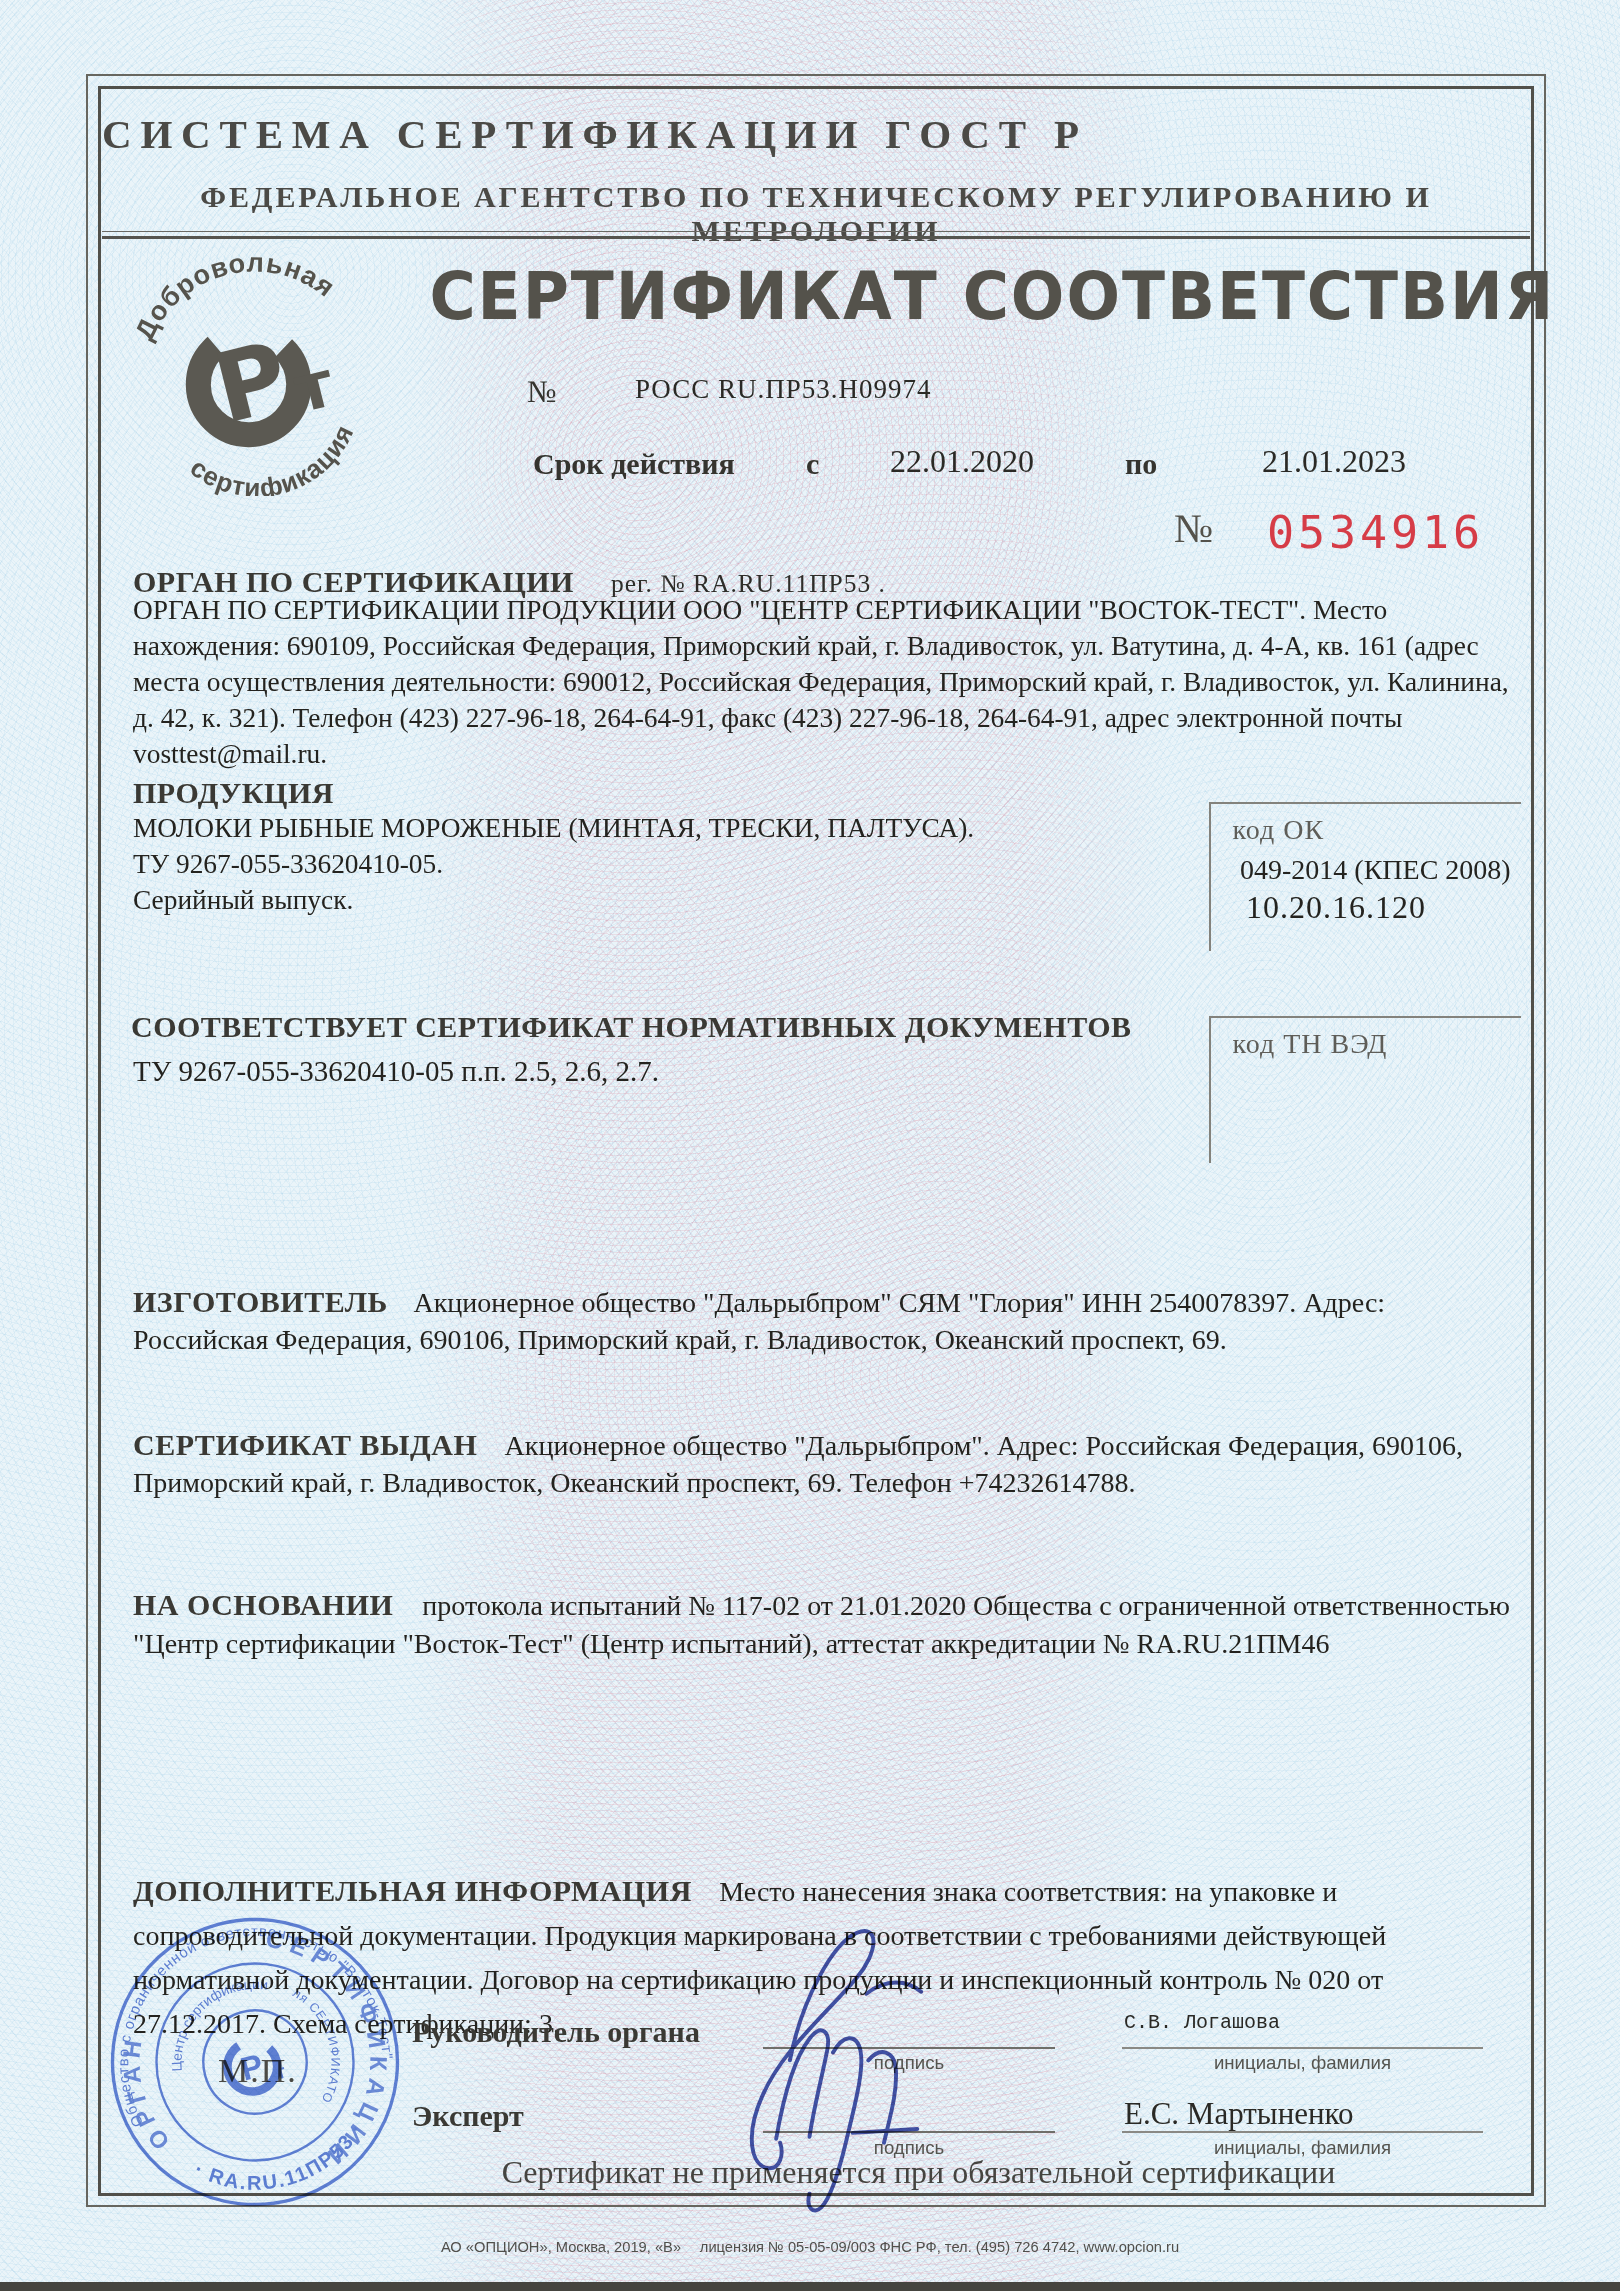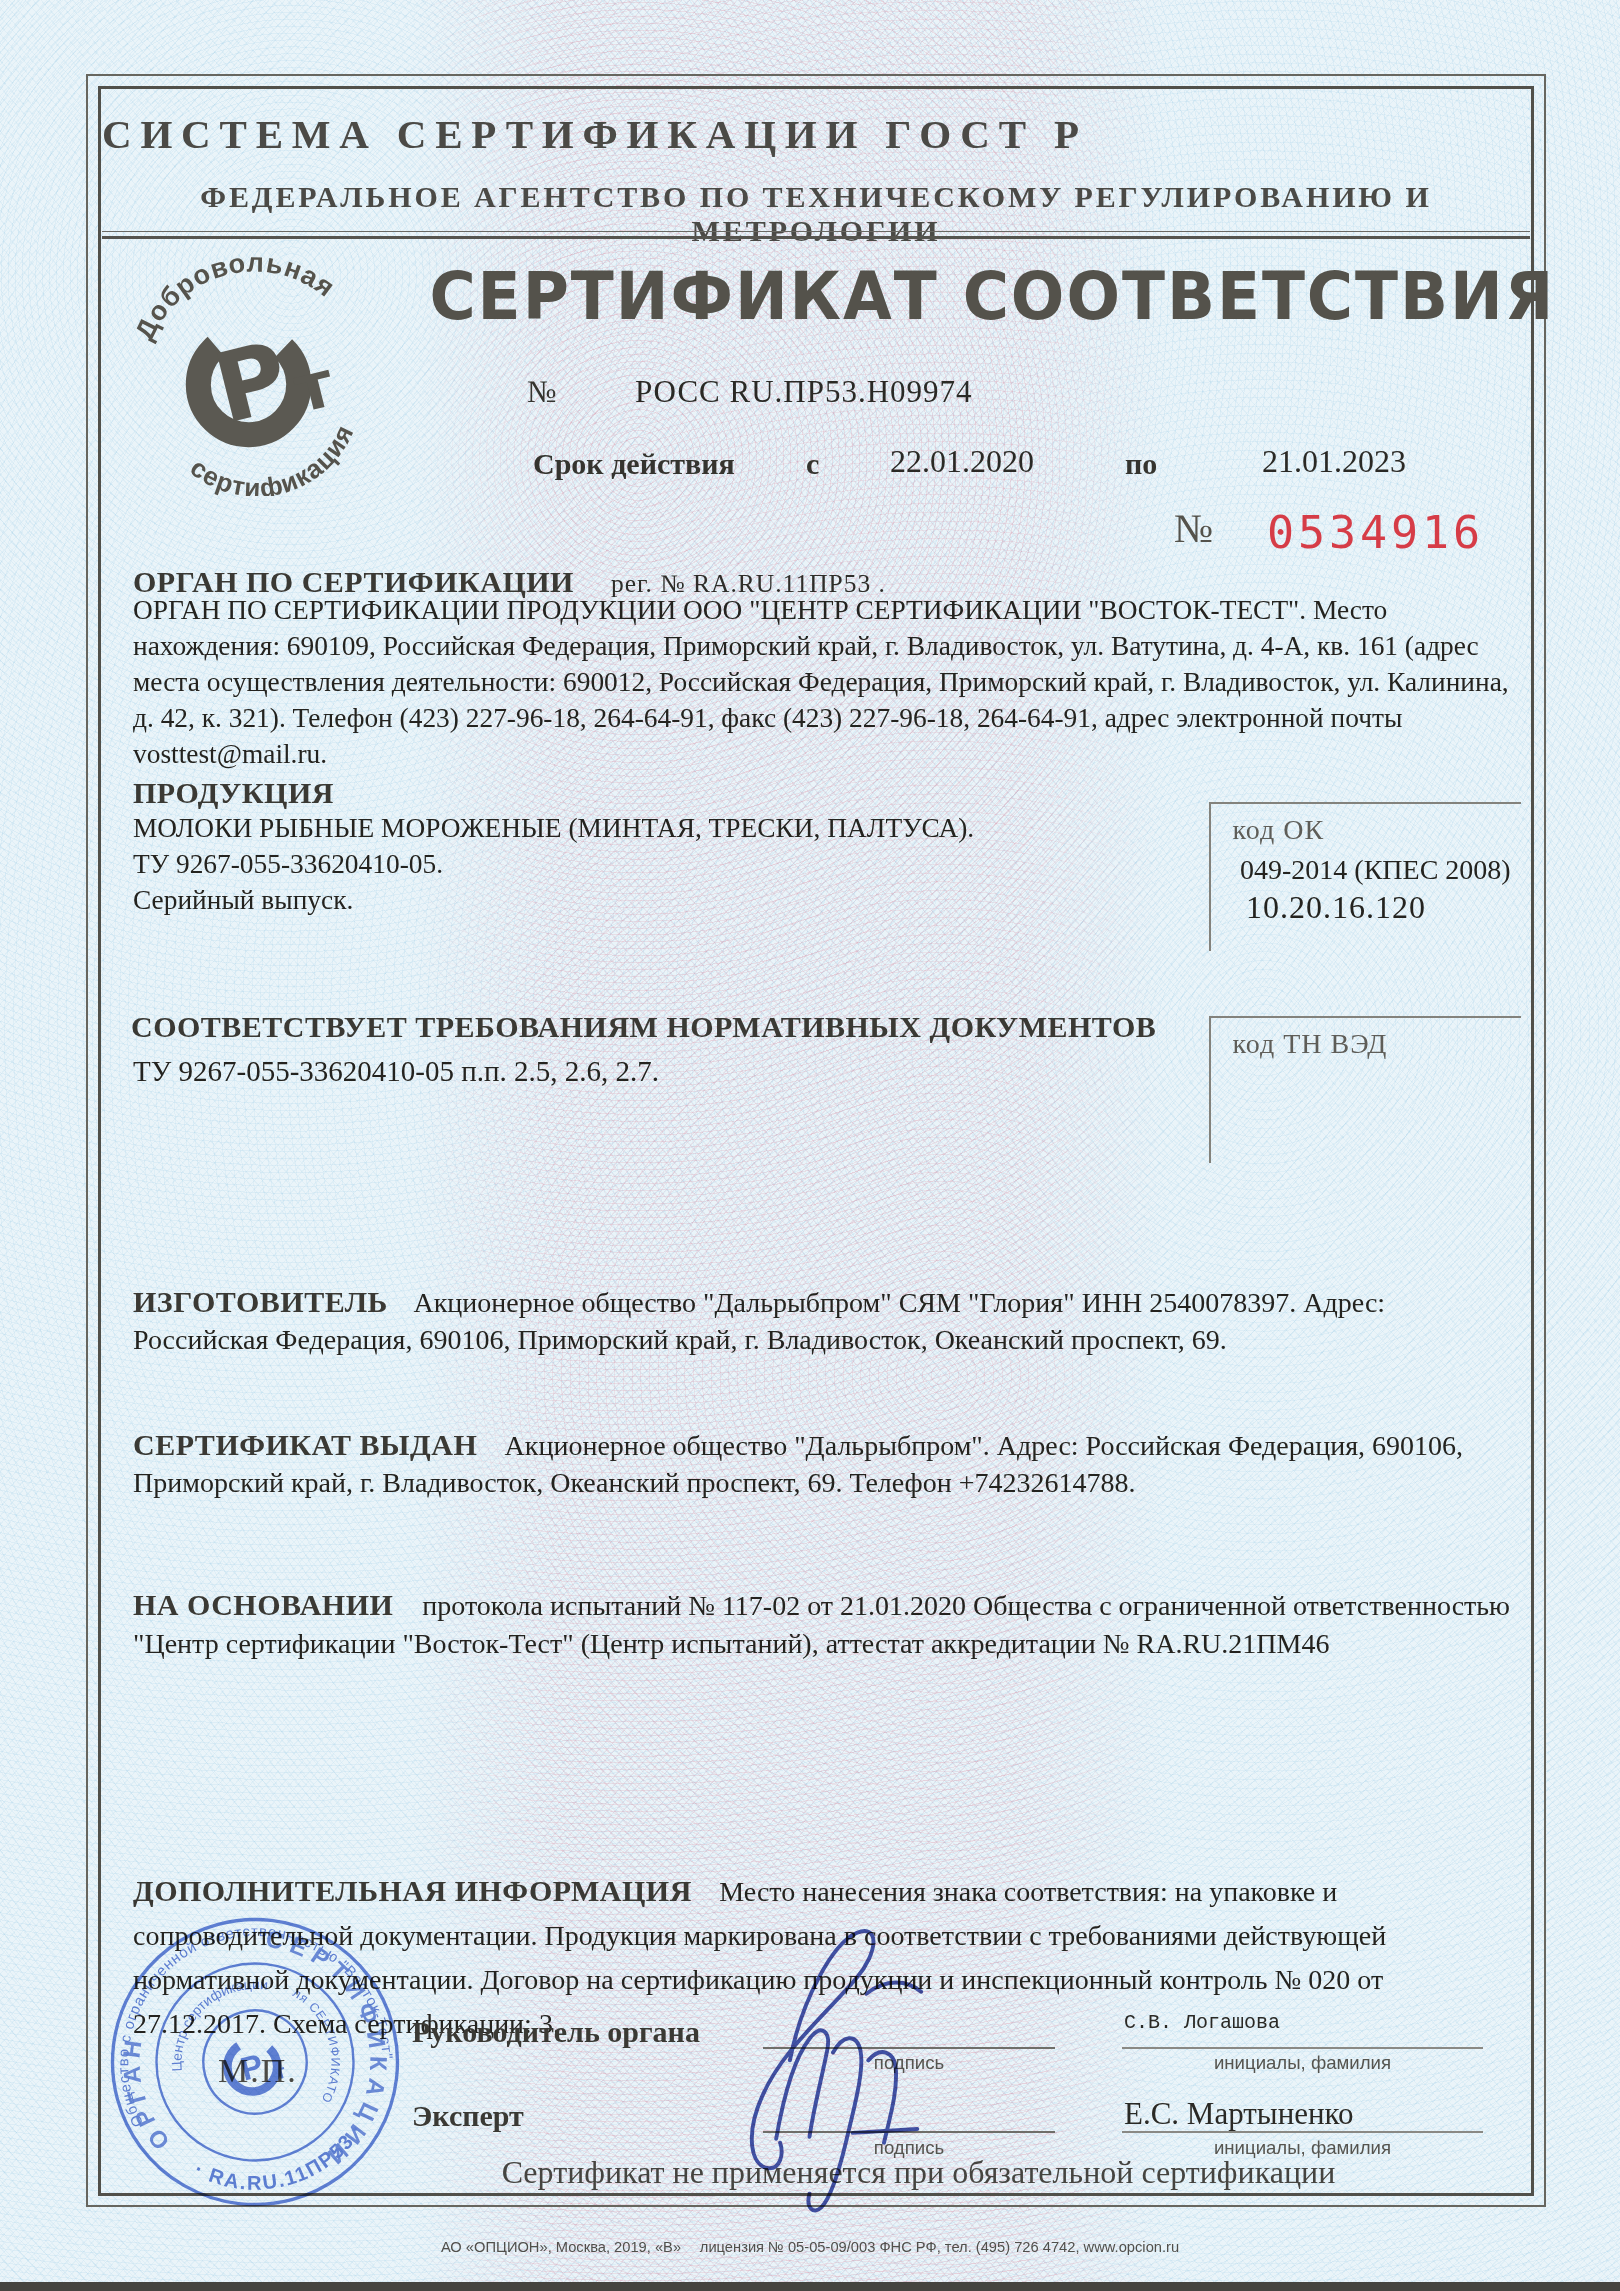--- a/index.html
+++ b/index.html
@@ -25,21 +25,21 @@
   .hdr1{left:102px;right:90px;top:110px;font-size:41px;font-weight:bold;
     letter-spacing:8.8px;color:#4b4a46;}
   .hdr2{left:102px;right:90px;top:180px;text-align:center;font-size:30px;font-weight:bold;
     letter-spacing:2.9px;color:#4b4a46;}
   .divider-a{left:102px;right:90px;top:231px;height:1px;background:#6a6964;}
   .divider-b{left:102px;right:90px;top:236px;height:2.9px;background:#55544f;}
   .title-wrap{left:412px;top:259px;width:1103px;text-align:center;}
   .title-inner{display:inline-block;font-family:"DejaVu Sans","Liberation Sans",sans-serif;
     font-weight:bold;font-size:65px;letter-spacing:2px;color:#54524b;transform:scaleX(.97);white-space:nowrap;}
   .no-sym{left:527px;top:374px;font-size:31px;color:#35342f;}
-  .no-val{left:635px;top:374px;font-size:31px;letter-spacing:1px;color:#2a2925;}
+  .no-val{left:635px;top:374px;font-size:27px;letter-spacing:1px;color:#2a2925;}
   .val-label{left:533px;top:447px;font-size:30px;font-weight:bold;color:#35342f;}
   .val-s{left:806px;top:447px;font-size:30px;font-weight:bold;color:#35342f;}
   .val-from{left:890px;top:443px;font-size:32px;color:#2a2925;}
   .val-po{left:1125px;top:447px;font-size:30px;font-weight:bold;color:#35342f;}
   .val-to{left:1262px;top:443px;font-size:32px;color:#2a2925;}
   .blank-sym{left:1174px;top:504px;font-size:41px;color:#54524b;}
   .blank-num{left:1231px;top:506px;font-family:"DejaVu Sans Mono",monospace;font-size:45px;
     letter-spacing:3.9px;color:#d63c47;margin-left:36px;}
   .sec-head{font-size:30px;font-weight:bold;color:#3a3934;letter-spacing:0.5px;}
   .body-text{font-size:27.4px;line-height:36px;color:#24231f;}
@@ -147,21 +147,21 @@
     <div>ТУ 9267-055-33620410-05.</div>
     <div>Серийный выпуск.</div>
   </div>
 
   <div class="code-box box-ok abs">
     <div class="code-label">код ОК</div>
     <div class="code-v1">049-2014 (КПЕС 2008)</div>
     <div class="code-v2">10.20.16.120</div>
   </div>
 
-  <div class="sec-head conf-head abs">СООТВЕТСТВУЕТ ТРЕБОВАНИЯМ НОРМАТИВНЫХ ДОКУМЕНТОВ</div>
+  <div class="sec-head conf-head abs">СООТВЕТСТВУЕТ СЕРТИФИКАТ НОРМАТИВНЫХ ДОКУМЕНТОВ</div>
   <div class="conf-body abs">ТУ 9267-055-33620410-05 п.п. 2.5, 2.6, 2.7.</div>
 
   <div class="code-box box-tnved abs">
     <div class="code-label">код ТН ВЭД</div>
   </div>
 
   <p class="para manu abs"><b class="gap26">ИЗГОТОВИТЕЛЬ</b><span>Акционерное общество "Дальрыбпром" СЯМ "Глория" ИНН 2540078397. Адрес: Российская Федерация, 690106, Приморский край, г. Владивосток, Океанский проспект, 69.</span></p>
 
   <p class="para issued abs"><b class="gap28">СЕРТИФИКАТ ВЫДАН</b><span>Акционерное общество "Дальрыбпром". Адрес: Российская Федерация, 690106, Приморский край, г. Владивосток, Океанский проспект, 69. Телефон +74232614788.</span></p>
 

